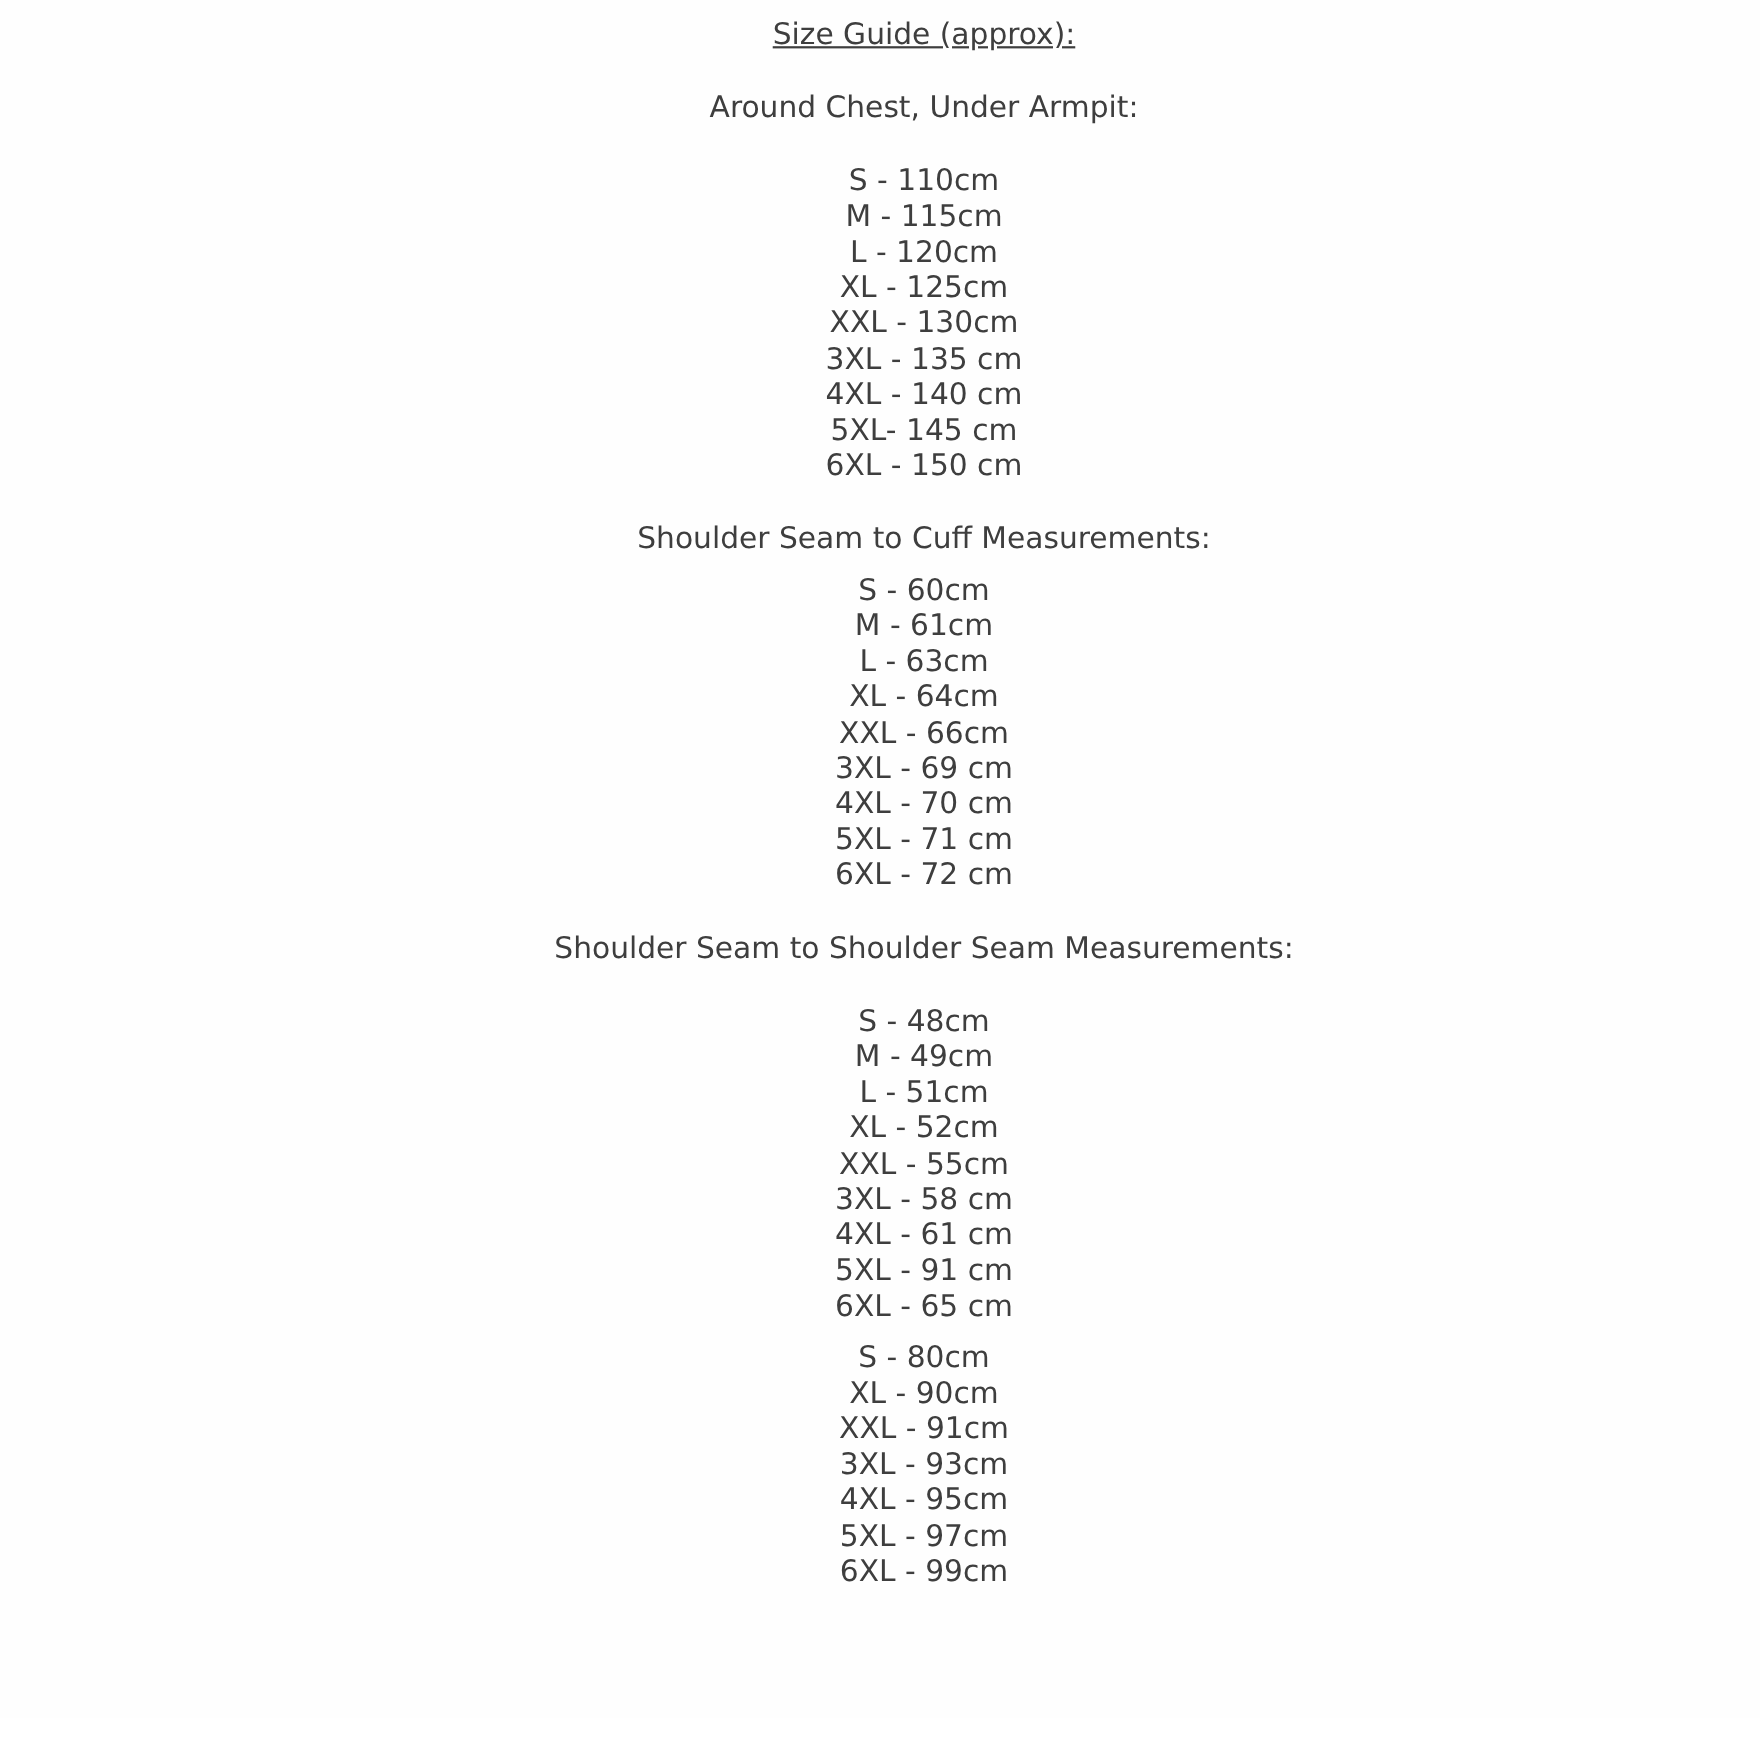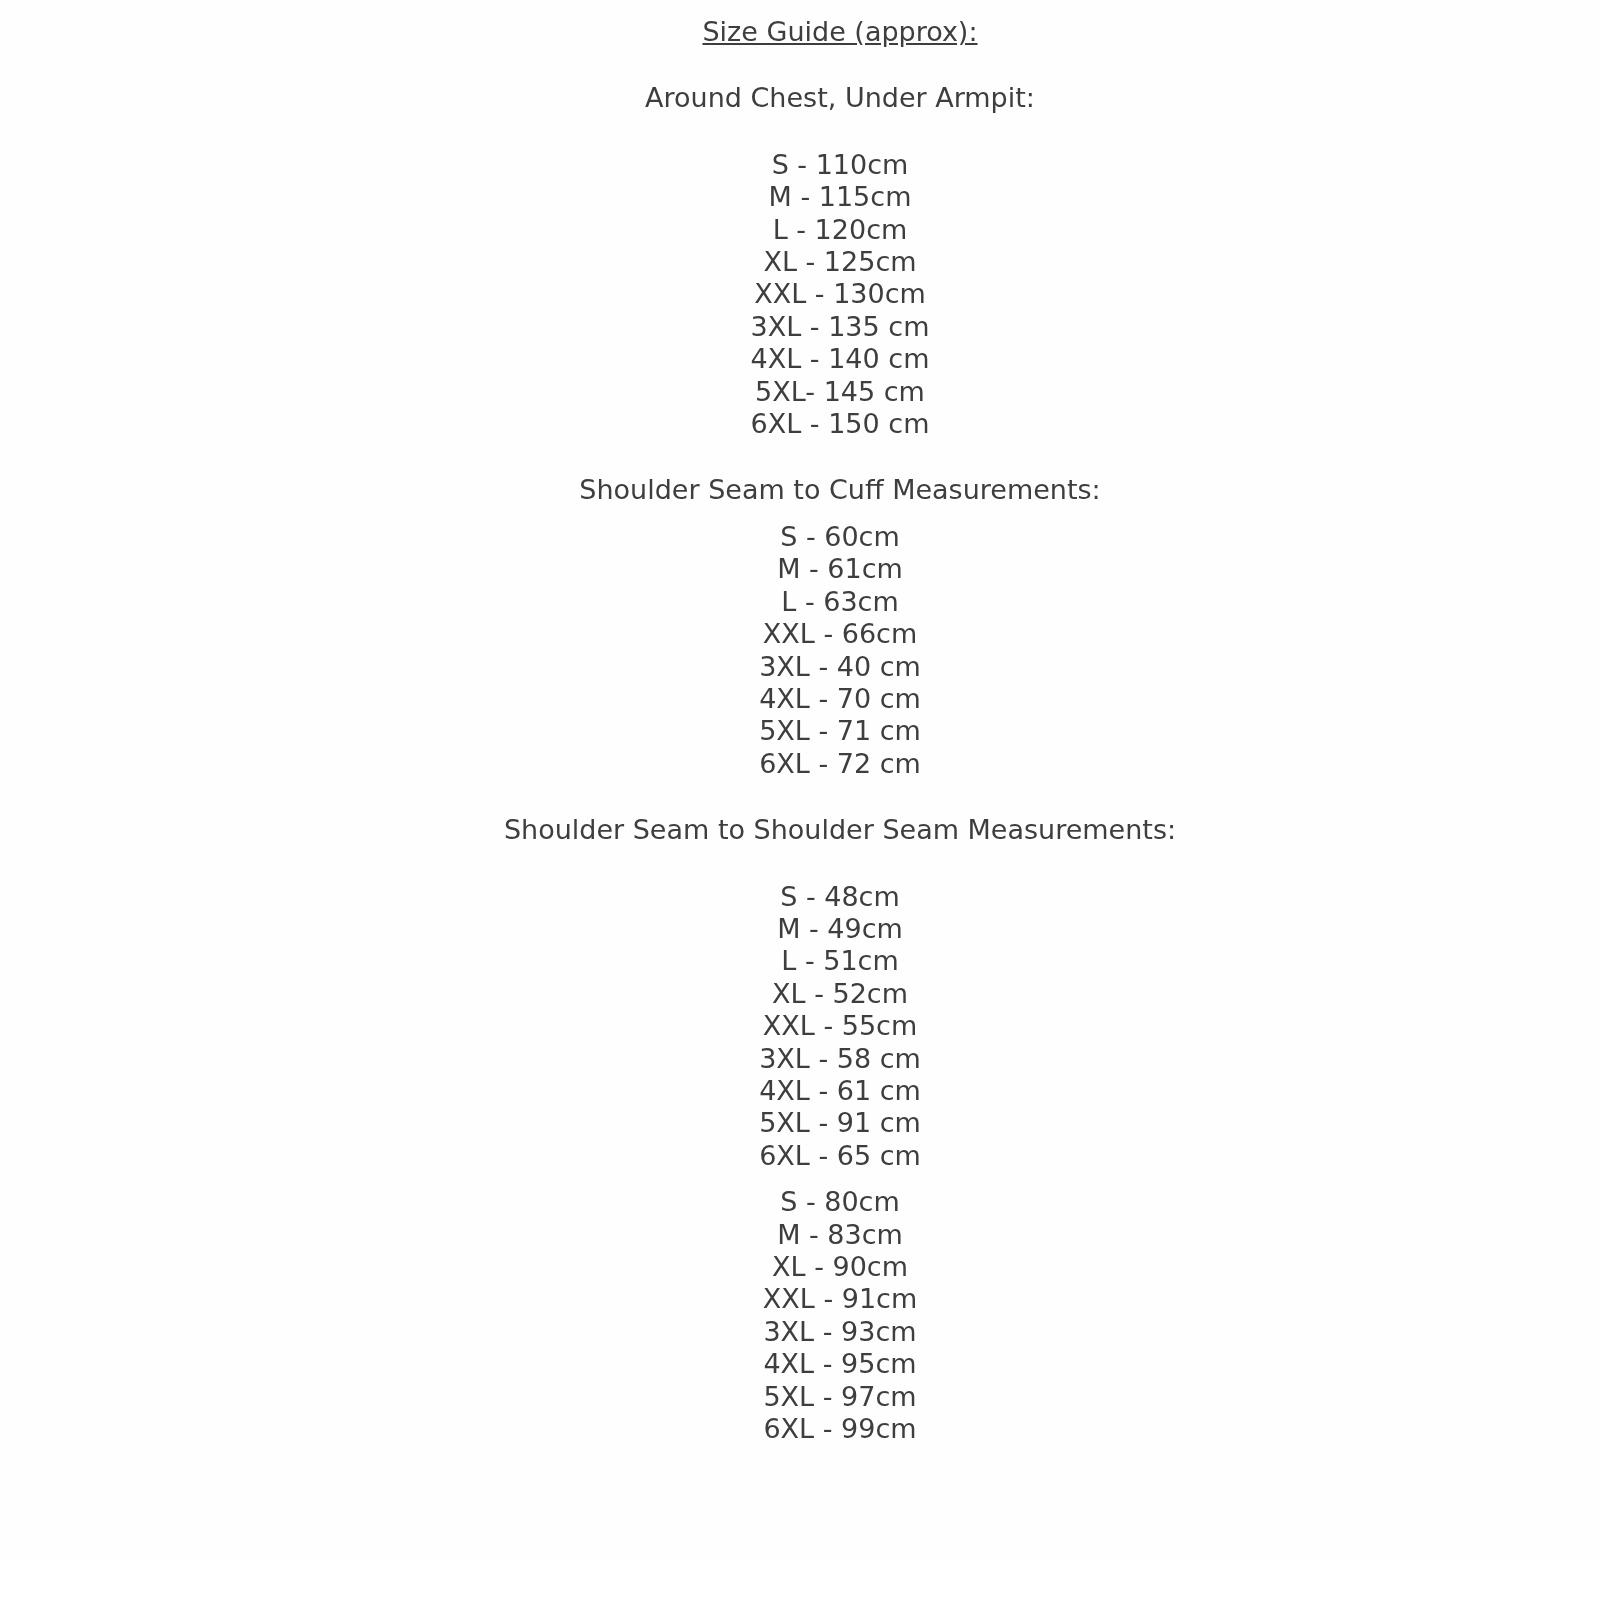--- a/index.html
+++ b/index.html
@@ -63,22 +63,23 @@
       <li class="size-row">6XL - 150 cm</li>
     </ul>
   </div>
 
   <div class="section">
     <p class="section-heading">Shoulder Seam to Cuff Measurements:</p>
     <ul class="size-list">
       <li class="size-row">S - 60cm</li>
       <li class="size-row">M - 61cm</li>
       <li class="size-row">L - 63cm</li>
+      <li class="size-row">XL - 64cm</li>
       <li class="size-row">XXL - 66cm</li>
-      <li class="size-row">3XL - 40 cm</li>
+      <li class="size-row">3XL - 69 cm</li>
       <li class="size-row">4XL - 70 cm</li>
       <li class="size-row">5XL - 71 cm</li>
       <li class="size-row">6XL - 72 cm</li>
     </ul>
   </div>
 
   <div class="section">
     <p class="section-heading">Shoulder Seam to Shoulder Seam Measurements:</p>
     <ul class="size-list gap-after-heading">
       <li class="size-row">S - 48cm</li>
@@ -89,21 +90,20 @@
       <li class="size-row">3XL - 58 cm</li>
       <li class="size-row">4XL - 61 cm</li>
       <li class="size-row">5XL - 91 cm</li>
       <li class="size-row">6XL - 65 cm</li>
     </ul>
   </div>
 
   <div class="section">
     <ul class="size-list">
       <li class="size-row">S - 80cm</li>
-      <li class="size-row">M - 83cm</li>
       <li class="size-row">XL - 90cm</li>
       <li class="size-row">XXL - 91cm</li>
       <li class="size-row">3XL - 93cm</li>
       <li class="size-row">4XL - 95cm</li>
       <li class="size-row">5XL - 97cm</li>
       <li class="size-row">6XL - 99cm</li>
     </ul>
   </div>
 
 </div>

